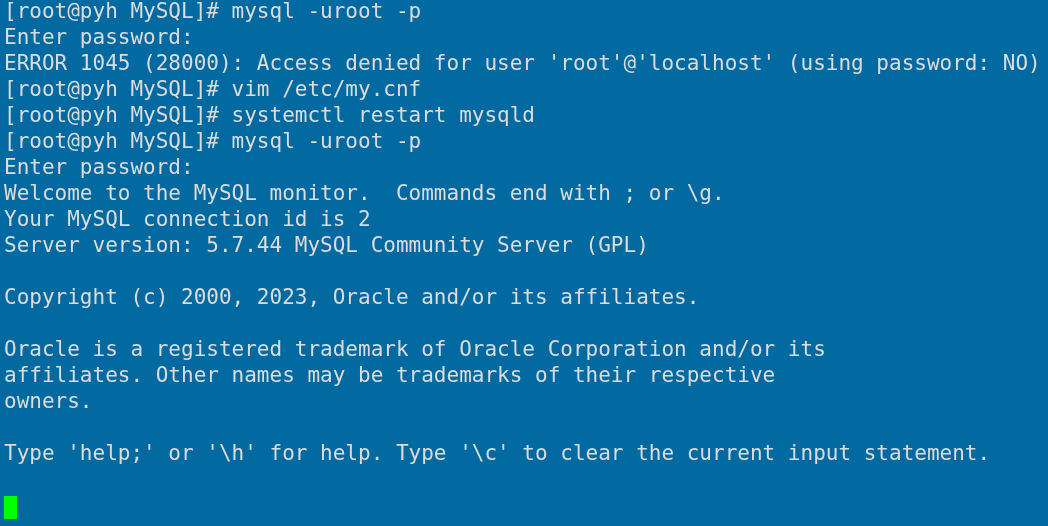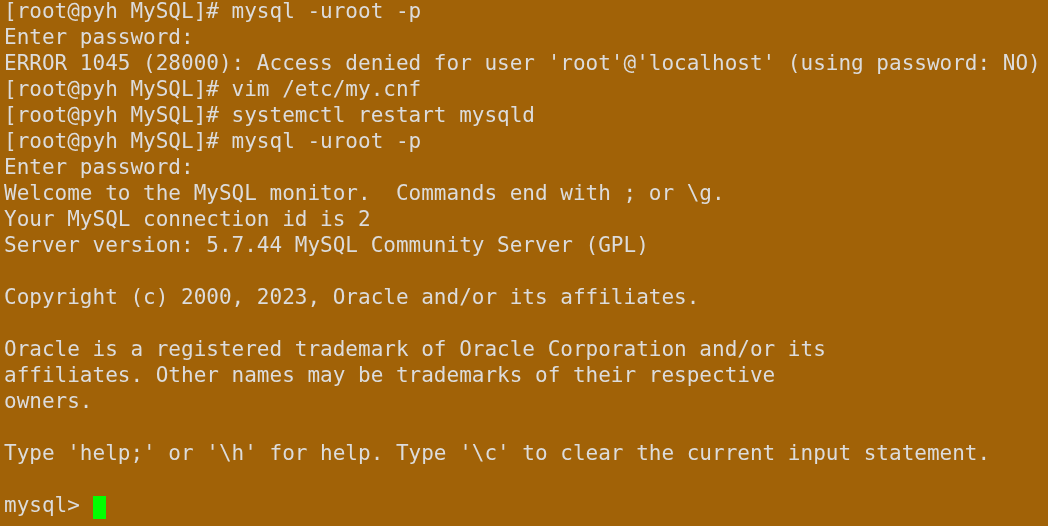--- a/index.html
+++ b/index.html
@@ -50,21 +50,21 @@
     width: 13px;
     height: 23px;
     background: #00ff00;
     vertical-align: text-bottom;
     margin-bottom: -4px;
   }
 </style>
 </head>
 <body>
 
-<div id="terminal" style="background: #a16207; color: rgb(220, 220, 220);">
+<div id="terminal" style="background: #0369a1; color: rgb(220, 220, 220);">
   <div id="screen">
 
     <div class="line">[root@pyh MySQL]# mysql -uroot -p</div>
     <div class="line">Enter password:</div>
     <div class="line">ERROR 1045 (28000): Access denied for user 'root'@'localhost' (using password: NO)</div>
     <div class="line">[root@pyh MySQL]# vim /etc/my.cnf</div>
     <div class="line">[root@pyh MySQL]# systemctl restart mysqld</div>
     <div class="line">[root@pyh MySQL]# mysql -uroot -p</div>
     <div class="line">Enter password:</div>
     <div class="line">Welcome to the MySQL monitor.  Commands end with ; or \g.</div>
@@ -74,17 +74,17 @@
     <div class="line">Copyright (c) 2000, 2023, Oracle and/or its affiliates.</div>
     <div class="line blank"></div>
     <div class="line">Oracle is a registered trademark of Oracle Corporation and/or its</div>
     <div class="line">affiliates. Other names may be trademarks of their respective</div>
     <div class="line">owners.</div>
     <div class="line blank"></div>
     <div class="line">Type 'help;' or '\h' for help. Type '\c' to clear the current input statement.</div>
     <div class="line blank"></div>
 
     <div class="prompt-line">
-      <span class="prompt-text">mysql&gt; </span><span class="cursor" style="background: rgb(0, 255, 0);"></span>
+      <span class="cursor" style="background: rgb(0, 255, 0);"></span>
     </div>
 
   </div>
 </div>
 
 </body></html>

